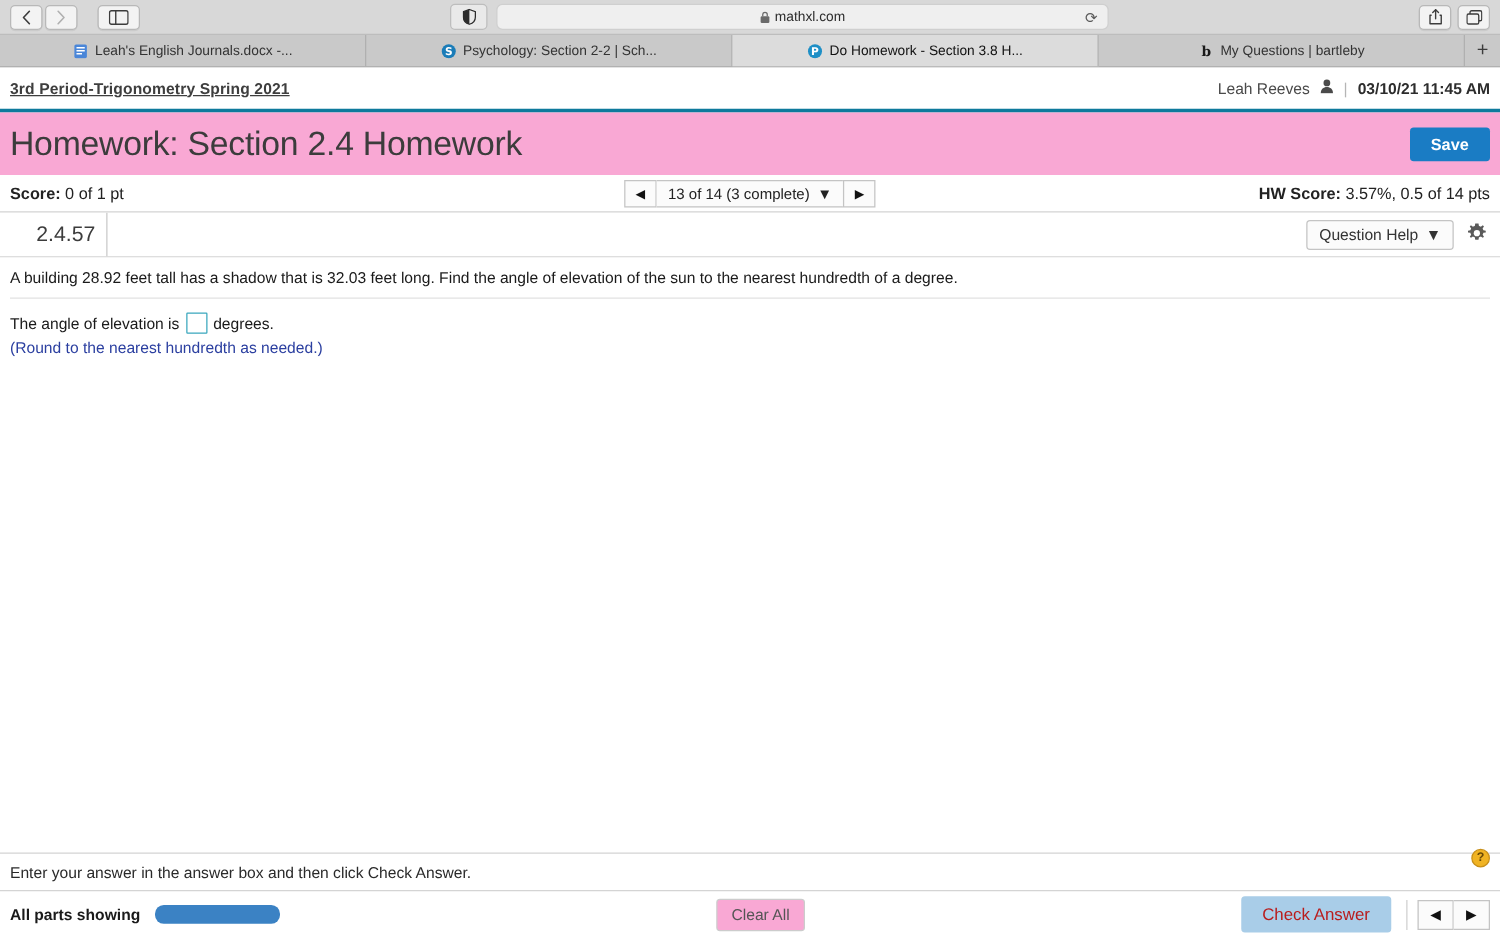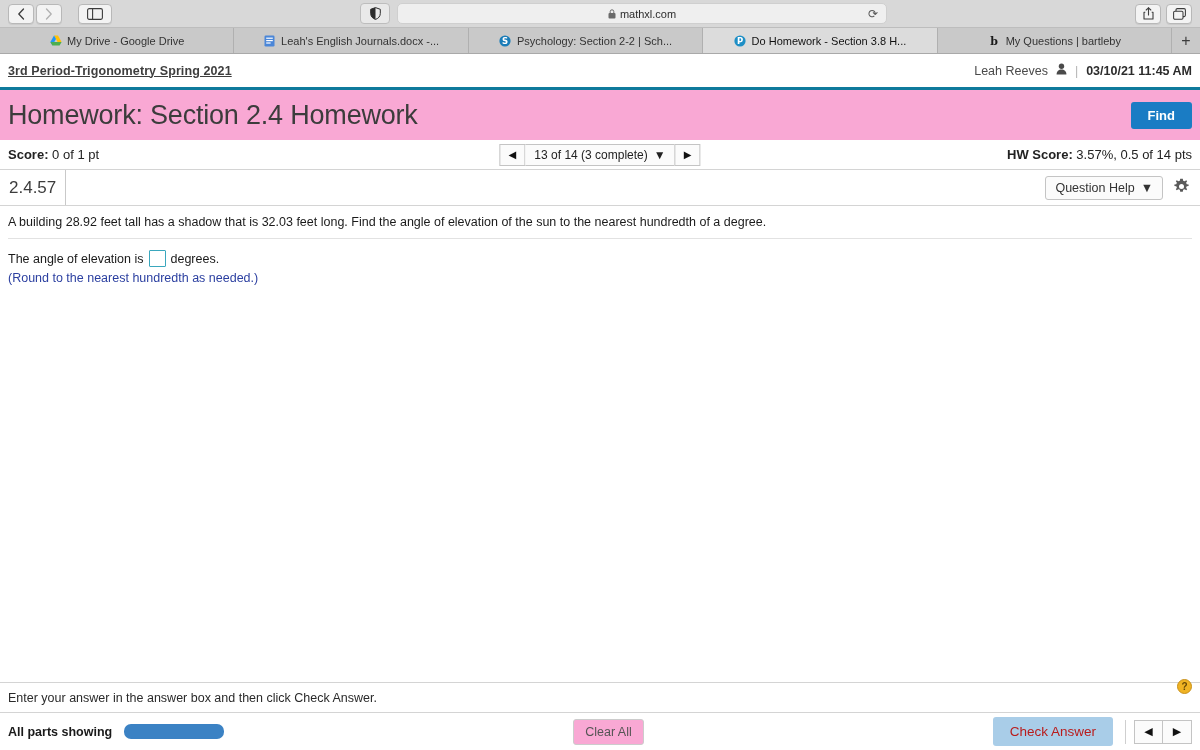--- a/index.html
+++ b/index.html
@@ -185,20 +185,21 @@
     font-size: 13px; color: #222;
   }
   .hw-score b { font-weight: bold; }
 
   
   .qid-bar {
     height: 36px;
     display: flex; align-items: center;
     border-bottom: 1px solid #d4d4d4;
     background: #ffffff;
+    padding-left: 20px;
   }
   .qid {
     font-size: 17px; color: #3c3c3c;
     padding: 0 9px;
     border-right: 1px solid #c9c9c9;
     line-height: 36px;
     align-self: stretch;
   }
   .qid-right {
     margin-left: auto;
@@ -366,30 +367,20 @@
         <svg width="13" height="12" viewBox="0 0 13 12">
           <rect x="3" y="0.6" width="9.4" height="8" rx="1.3" fill="none" stroke="#3c3c3c" stroke-width="1.05"></rect>
           <rect x="0.6" y="3.2" width="9.4" height="8" rx="1.3" fill="#f3f3f3" stroke="#3c3c3c" stroke-width="1.05"></rect>
         </svg>
       </div>
     </div>
   </div>
 
   <div class="tab-bar">
 
-    <div class="tab">
-      <span class="tab-favicon">
-        <svg width="12" height="11" viewBox="0 0 12 11">
-          <path d="M4 0.6 L8 0.6 L11.6 7 L7.6 7 Z" fill="#ffc107"></path>
-          <path d="M4 0.6 L0.4 7 L2.4 10.4 L6 4 Z" fill="#2196f3"></path>
-          <path d="M0.4 7 L2.4 10.4 L9.6 10.4 L11.6 7 Z" fill="#4caf50"></path>
-        </svg>
-      </span>
-      <span class="tab-label">My Drive - Google Drive</span>
-    </div>
 
     <div class="tab">
       <span class="tab-favicon">
         <svg width="11" height="12" viewBox="0 0 11 12">
           <rect x="0.5" y="0.5" width="10" height="11" rx="1.3" fill="#4a86d8"></rect>
           <rect x="2.2" y="2.6" width="6.6" height="1.2" fill="#ffffff"></rect>
           <rect x="2.2" y="5" width="6.6" height="1.2" fill="#ffffff"></rect>
           <rect x="2.2" y="7.4" width="4.4" height="1.2" fill="#ffffff"></rect>
         </svg>
       </span>
@@ -439,21 +430,21 @@
           <path d="M0.6 11.6 C0.6 8.3 2.8 6.6 5.5 6.6 C8.2 6.6 10.4 8.3 10.4 11.6 Z" fill="#4a4a4a"></path>
         </svg>
       </span>
       <span class="pipe">|</span>
       <span class="datetime">03/10/21 11:45 AM</span>
     </div>
   </div>
 
   <div class="mxl-title-row">
     <h1 class="hw-title">Homework: Section 2.4 Homework</h1>
-    <button class="save-btn" style="background: rgb(26, 124, 196);">Find</button>
+    <button class="save-btn" style="background: rgb(26, 124, 196);">Save</button>
   </div>
 
   <div class="score-bar">
     <span class="score-text">
       <b>Score:</b>
       <span>0 of 1 pt</span>
     </span>
 
     <div class="qnav">
       <div class="qnav-arrow">◀</div>

